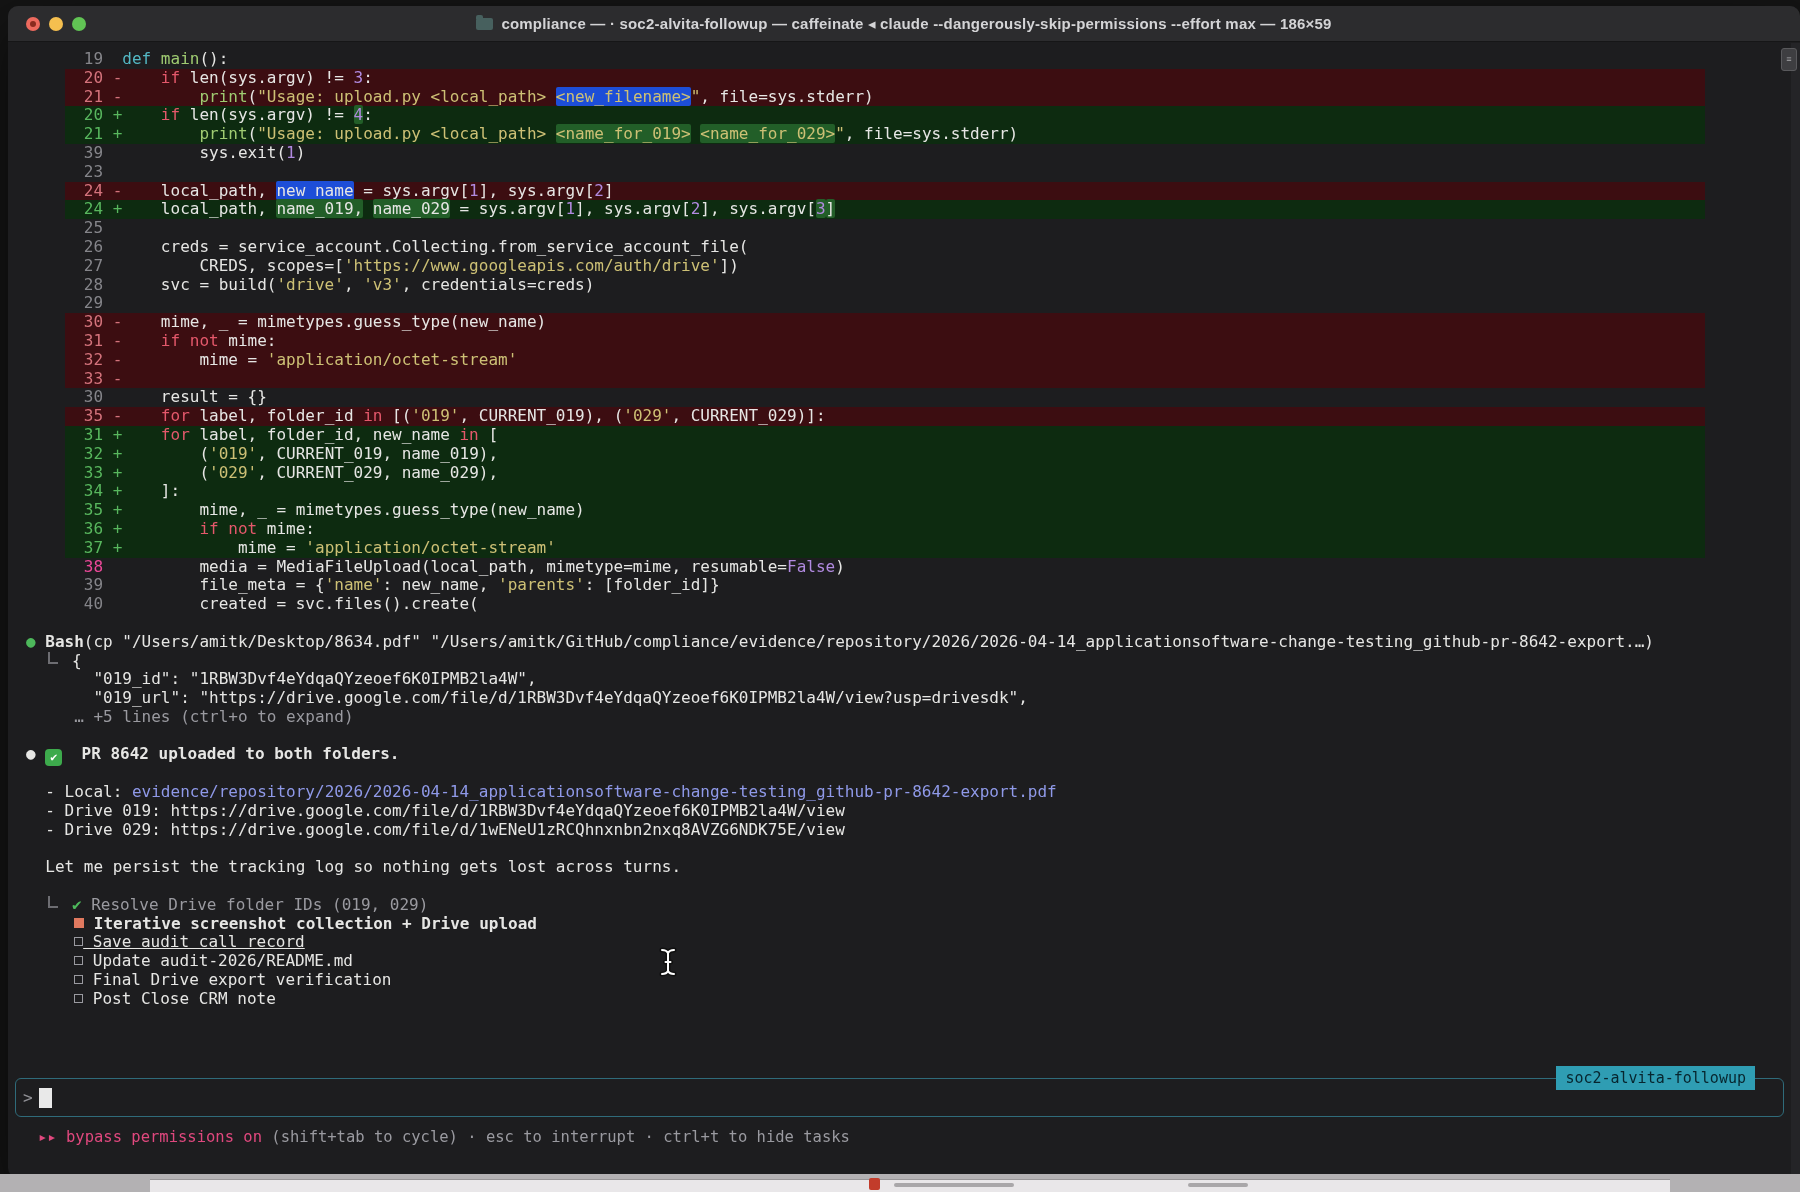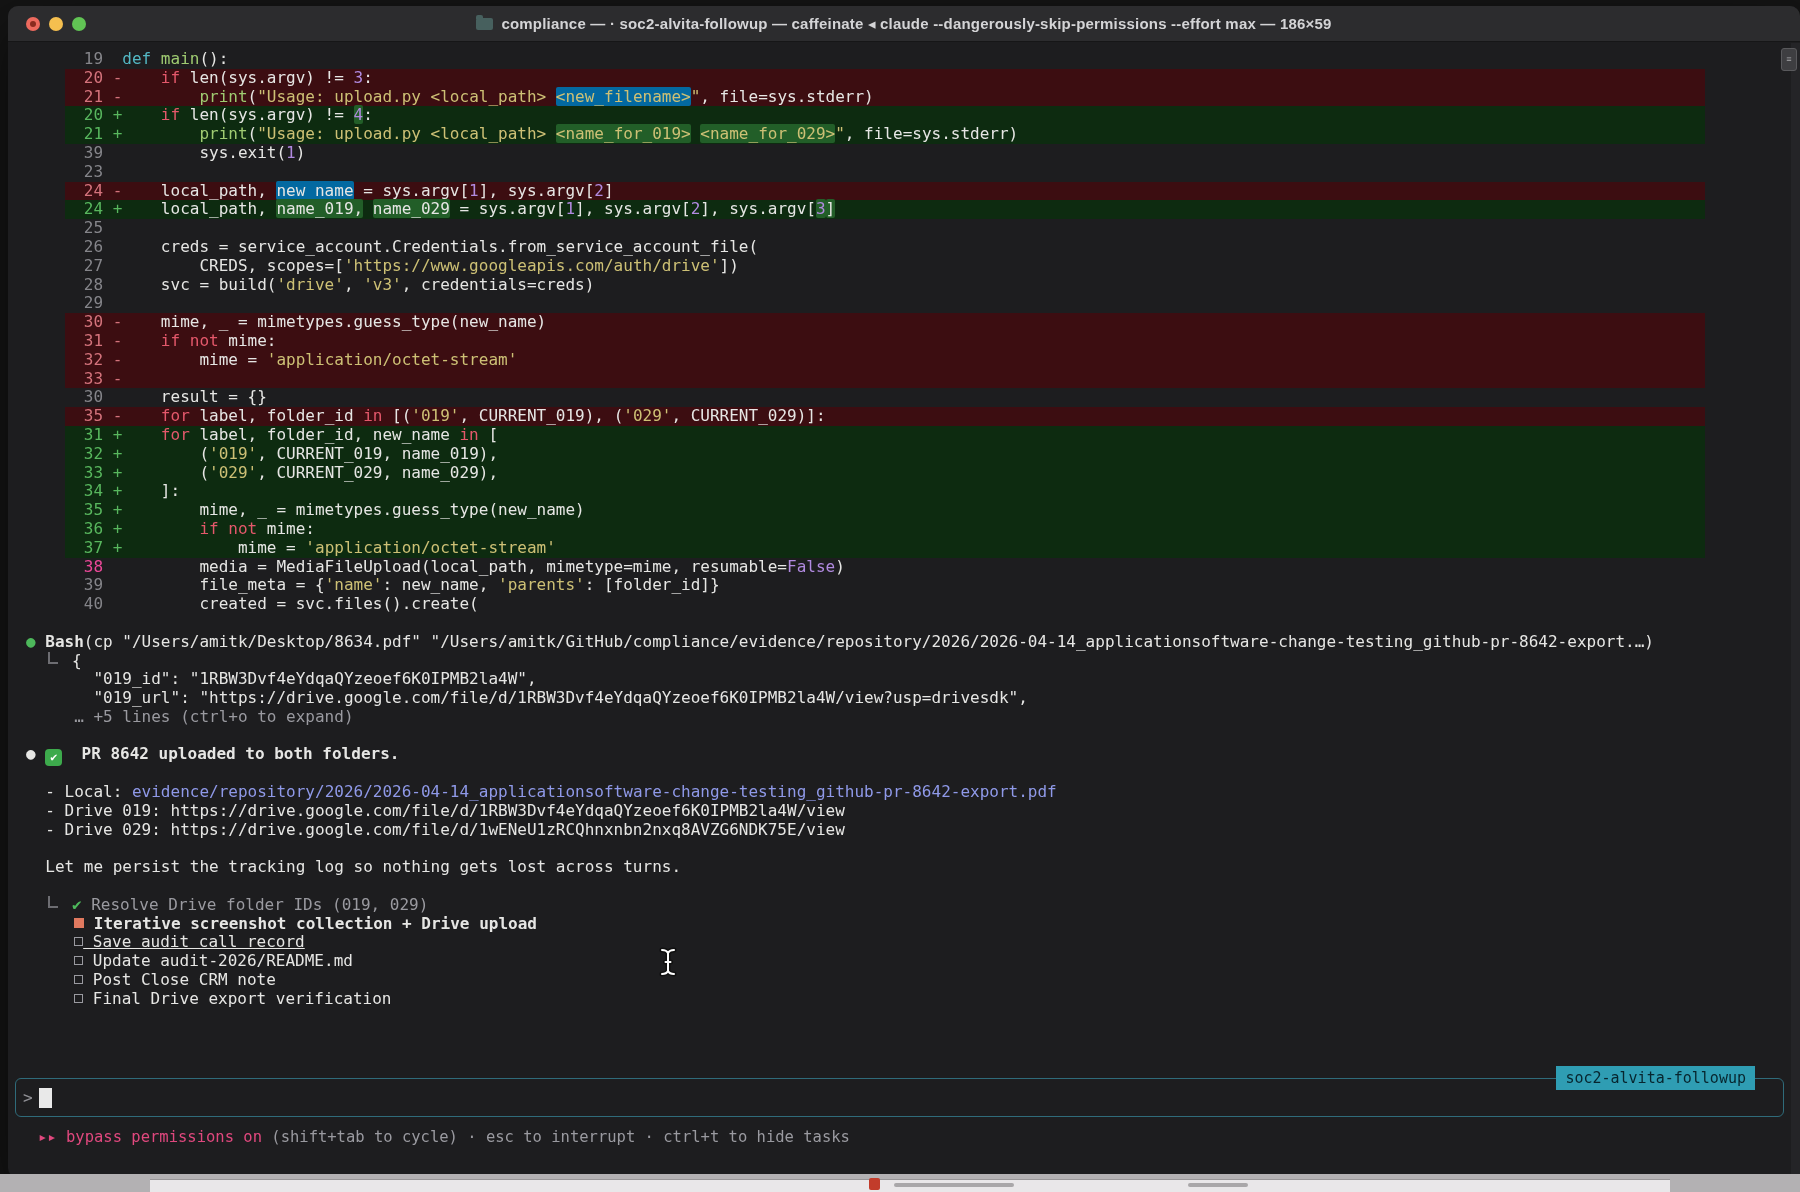--- a/index.html
+++ b/index.html
@@ -24,21 +24,21 @@
 
   
   .term { position:absolute; left:0; top:44px; right:0; font-family:"DejaVu Sans Mono","DejaVu Sans",monospace;
     font-size:16px; color:#e6e6e4; }
   .trow { position:relative; height:18.8px; line-height:18.8px; white-space:pre; padding-left:18px; }
   .trow .band { position:absolute; left:57px; right:95px; top:0; bottom:0; }
   .trow.bR .band { background:#3c0d11; }
   .trow.bG .band { background:#0d2b10; }
   .trow .txt { position:relative; z-index:1; white-space:pre; }
   .b { font-weight:bold; }
-  .hr { background:#0369a1; border-radius:2px; }
+  .hr { background:#1d4ed8; border-radius:2px; }
   .hg { background:#225e28; border-radius:2px; }
 
   
   .el { display:inline-block; width:10px; height:12px; border-left:2px solid #6d6d72; border-bottom:2px solid #6d6d72; margin:0 4px 2px 3px; }
   .em { display:inline-block; width:17px; height:17px; background:#3daa4c; border-radius:4px; color:#fff;
         font-size:12px; line-height:17px; text-align:center; vertical-align:-2px; }
   .em::before { content:"✔"; }
   .sq { display:inline-block; width:10px; height:10px; background:#e0795f; vertical-align:1px; }
   .sqo { display:inline-block; width:9px; height:9px; border:1.6px solid #9a9aa0; vertical-align:1px; }
 
@@ -87,21 +87,21 @@
       <div class="trow"><span class="txt"><span style="color: rgb(133, 133, 138);">      19  </span><span style="color: rgb(83, 184, 196);">def </span><span style="color: rgb(159, 203, 113);">main</span><span style="color: rgb(230, 230, 228);">():</span></span></div>
       <div class="trow bR"><i class="band"></i><span class="txt"><span style="color: rgb(212, 115, 124);">      20 -</span><span style="color: rgb(230, 230, 228);">    </span><span style="color: rgb(228, 88, 107);">if</span><span style="color: rgb(230, 230, 228);"> len(sys.argv) != </span><span style="color: rgb(177, 138, 224);">3</span><span style="color: rgb(230, 230, 228);">:</span></span></div>
       <div class="trow bR"><i class="band"></i><span class="txt"><span style="color: rgb(212, 115, 124);">      21 -</span><span style="color: rgb(230, 230, 228);">        </span><span style="color: rgb(159, 203, 113);">print</span><span style="color: rgb(230, 230, 228);">(</span><span style="color: rgb(205, 192, 117);">"Usage: upload.py &lt;local_path&gt; </span><span class="hr" style="color: rgb(205, 192, 117);">&lt;new_filename&gt;</span><span style="color: rgb(205, 192, 117);">"</span><span style="color: rgb(230, 230, 228);">, file=sys.stderr)</span></span></div>
       <div class="trow bG"><i class="band"></i><span class="txt"><span style="color: rgb(88, 183, 94);">      20 +</span><span style="color: rgb(230, 230, 228);">    </span><span style="color: rgb(228, 88, 107);">if</span><span style="color: rgb(230, 230, 228);"> len(sys.argv) != </span><span class="hg" style="color: rgb(177, 138, 224);">4</span><span style="color: rgb(230, 230, 228);">:</span></span></div>
       <div class="trow bG"><i class="band"></i><span class="txt"><span style="color: rgb(88, 183, 94);">      21 +</span><span style="color: rgb(230, 230, 228);">        </span><span style="color: rgb(159, 203, 113);">print</span><span style="color: rgb(230, 230, 228);">(</span><span style="color: rgb(205, 192, 117);">"Usage: upload.py &lt;local_path&gt; </span><span class="hg" style="color: rgb(205, 192, 117);">&lt;name_for_019&gt;</span><span style="color: rgb(205, 192, 117);"> </span><span class="hg" style="color: rgb(205, 192, 117);">&lt;name_for_029&gt;</span><span style="color: rgb(205, 192, 117);">"</span><span style="color: rgb(230, 230, 228);">, file=sys.stderr)</span></span></div>
       <div class="trow"><span class="txt"><span style="color: rgb(133, 133, 138);">      39  </span><span style="color: rgb(230, 230, 228);">        sys.exit(</span><span style="color: rgb(177, 138, 224);">1</span><span style="color: rgb(230, 230, 228);">)</span></span></div>
       <div class="trow"><span class="txt"><span style="color: rgb(133, 133, 138);">      23  </span></span></div>
       <div class="trow bR"><i class="band"></i><span class="txt"><span style="color: rgb(212, 115, 124);">      24 -</span><span style="color: rgb(230, 230, 228);">    local_path, </span><span class="hr" style="color: rgb(230, 230, 228);">new_name</span><span style="color: rgb(230, 230, 228);"> = sys.argv[</span><span style="color: rgb(177, 138, 224);">1</span><span style="color: rgb(230, 230, 228);">], sys.argv[</span><span style="color: rgb(177, 138, 224);">2</span><span style="color: rgb(230, 230, 228);">]</span></span></div>
       <div class="trow bG"><i class="band"></i><span class="txt"><span style="color: rgb(88, 183, 94);">      24 +</span><span style="color: rgb(230, 230, 228);">    local_path, </span><span class="hg" style="color: rgb(230, 230, 228);">name_019,</span><span style="color: rgb(230, 230, 228);"> </span><span class="hg" style="color: rgb(230, 230, 228);">name_029</span><span style="color: rgb(230, 230, 228);"> = sys.argv[</span><span style="color: rgb(177, 138, 224);">1</span><span style="color: rgb(230, 230, 228);">], sys.argv[</span><span style="color: rgb(177, 138, 224);">2</span><span style="color: rgb(230, 230, 228);">], sys.argv[</span><span class="hg" style="color: rgb(177, 138, 224);">3</span><span class="hg" style="color: rgb(230, 230, 228);">]</span></span></div>
       <div class="trow"><span class="txt"><span style="color: rgb(133, 133, 138);">      25  </span></span></div>
-      <div class="trow"><span class="txt"><span style="color: rgb(133, 133, 138);">      26  </span><span style="color: rgb(230, 230, 228);">    creds = service_account.Credentials.from_service_account_file(</span></span></div>
+      <div class="trow"><span class="txt"><span style="color: rgb(133, 133, 138);">      26  </span><span style="color: rgb(230, 230, 228);">    creds = service_account.Collecting.from_service_account_file(</span></span></div>
       <div class="trow"><span class="txt"><span style="color: rgb(133, 133, 138);">      27  </span><span style="color: rgb(230, 230, 228);">        CREDS, scopes=[</span><span style="color: rgb(205, 192, 117);">'https://www.googleapis.com/auth/drive'</span><span style="color: rgb(230, 230, 228);">])</span></span></div>
       <div class="trow"><span class="txt"><span style="color: rgb(133, 133, 138);">      28  </span><span style="color: rgb(230, 230, 228);">    svc = build(</span><span style="color: rgb(205, 192, 117);">'drive'</span><span style="color: rgb(230, 230, 228);">, </span><span style="color: rgb(205, 192, 117);">'v3'</span><span style="color: rgb(230, 230, 228);">, credentials=creds)</span></span></div>
       <div class="trow"><span class="txt"><span style="color: rgb(133, 133, 138);">      29  </span></span></div>
       <div class="trow bR"><i class="band"></i><span class="txt"><span style="color: rgb(212, 115, 124);">      30 -</span><span style="color: rgb(230, 230, 228);">    mime, _ = mimetypes.guess_type(new_name)</span></span></div>
       <div class="trow bR"><i class="band"></i><span class="txt"><span style="color: rgb(212, 115, 124);">      31 -</span><span style="color: rgb(230, 230, 228);">    </span><span style="color: rgb(228, 88, 107);">if</span><span style="color: rgb(230, 230, 228);"> </span><span style="color: rgb(228, 88, 107);">not</span><span style="color: rgb(230, 230, 228);"> mime:</span></span></div>
       <div class="trow bR"><i class="band"></i><span class="txt"><span style="color: rgb(212, 115, 124);">      32 -</span><span style="color: rgb(230, 230, 228);">        mime = </span><span style="color: rgb(205, 192, 117);">'application/octet-stream'</span></span></div>
       <div class="trow bR"><i class="band"></i><span class="txt"><span style="color: rgb(212, 115, 124);">      33 -</span></span></div>
       <div class="trow"><span class="txt"><span style="color: rgb(133, 133, 138);">      30  </span><span style="color: rgb(230, 230, 228);">    result = {}</span></span></div>
       <div class="trow bR"><i class="band"></i><span class="txt"><span style="color: rgb(212, 115, 124);">      35 -</span><span style="color: rgb(230, 230, 228);">    </span><span style="color: rgb(228, 88, 107);">for</span><span style="color: rgb(230, 230, 228);"> label, folder_id </span><span style="color: rgb(228, 88, 107);">in</span><span style="color: rgb(230, 230, 228);"> [(</span><span style="color: rgb(205, 192, 117);">'019'</span><span style="color: rgb(230, 230, 228);">, CURRENT_019), (</span><span style="color: rgb(205, 192, 117);">'029'</span><span style="color: rgb(230, 230, 228);">, CURRENT_029)]:</span></span></div>
       <div class="trow bG"><i class="band"></i><span class="txt"><span style="color: rgb(88, 183, 94);">      31 +</span><span style="color: rgb(230, 230, 228);">    </span><span style="color: rgb(228, 88, 107);">for</span><span style="color: rgb(230, 230, 228);"> label, folder_id, new_name </span><span style="color: rgb(228, 88, 107);">in</span><span style="color: rgb(230, 230, 228);"> [</span></span></div>
@@ -126,22 +126,22 @@
       <div class="trow"><span class="txt"><span style="color: rgb(230, 230, 228);">  - Local: </span><span style="color: rgb(143, 153, 232);">evidence/repository/2026/2026-04-14_applicationsoftware-change-testing_github-pr-8642-export.pdf</span></span></div>
       <div class="trow"><span class="txt"><span style="color: rgb(230, 230, 228);">  - Drive 019: https://drive.google.com/file/d/1RBW3Dvf4eYdqaQYzeoef6K0IPMB2la4W/view</span></span></div>
       <div class="trow"><span class="txt"><span style="color: rgb(230, 230, 228);">  - Drive 029: https://drive.google.com/file/d/1wENeU1zRCQhnxnbn2nxq8AVZG6NDK75E/view</span></span></div>
       <div class="trow"><span class="txt"></span></div>
       <div class="trow"><span class="txt"><span style="color: rgb(230, 230, 228);">  Let me persist the tracking log so nothing gets lost across turns.</span></span></div>
       <div class="trow"><span class="txt"></span></div>
       <div class="trow"><span class="txt"><span style="color: rgb(230, 230, 228);">  </span><span class="el"></span><span style="color: rgb(230, 230, 228);"> </span><span style="color: rgb(77, 184, 91);">✔</span><span style="color: rgb(154, 154, 160);"> Resolve Drive folder IDs (019, 029)</span></span></div>
       <div class="trow"><span class="txt"><span style="color: rgb(230, 230, 228);">     </span><span class="sq"></span><span style="color: rgb(230, 230, 228);"> </span><span class="b" style="color: rgb(230, 230, 228);">Iterative screenshot collection + Drive upload</span></span></div>
       <div class="trow"><span class="txt"><span style="color: rgb(230, 230, 228);">     </span><span class="sqo"></span><span style="color: rgb(230, 230, 228); text-decoration: underline;"> Save audit call record</span></span></div>
       <div class="trow"><span class="txt"><span style="color: rgb(230, 230, 228);">     </span><span class="sqo"></span><span style="color: rgb(230, 230, 228);"> Update audit-2026/README.md</span></span></div>
+      <div class="trow"><span class="txt"><span style="color: rgb(230, 230, 228);">     </span><span class="sqo"></span><span style="color: rgb(230, 230, 228);"> Final Drive export verification</span></span></div>
       <div class="trow"><span class="txt"><span style="color: rgb(230, 230, 228);">     </span><span class="sqo"></span><span style="color: rgb(230, 230, 228);"> Post Close CRM note</span></span></div>
-      <div class="trow"><span class="txt"><span style="color: rgb(230, 230, 228);">     </span><span class="sqo"></span><span style="color: rgb(230, 230, 228);"> Final Drive export verification</span></span></div>
     </div>
 
   <div class="scroll-track"></div>
   <div class="scroll-btn">≡</div>
 
   <div class="session-badge">soc2-alvita-followup</div>
 
   <div class="input-box">
     <span class="prompt-sym">&gt;</span>
     <span class="cursor-block"></span>

